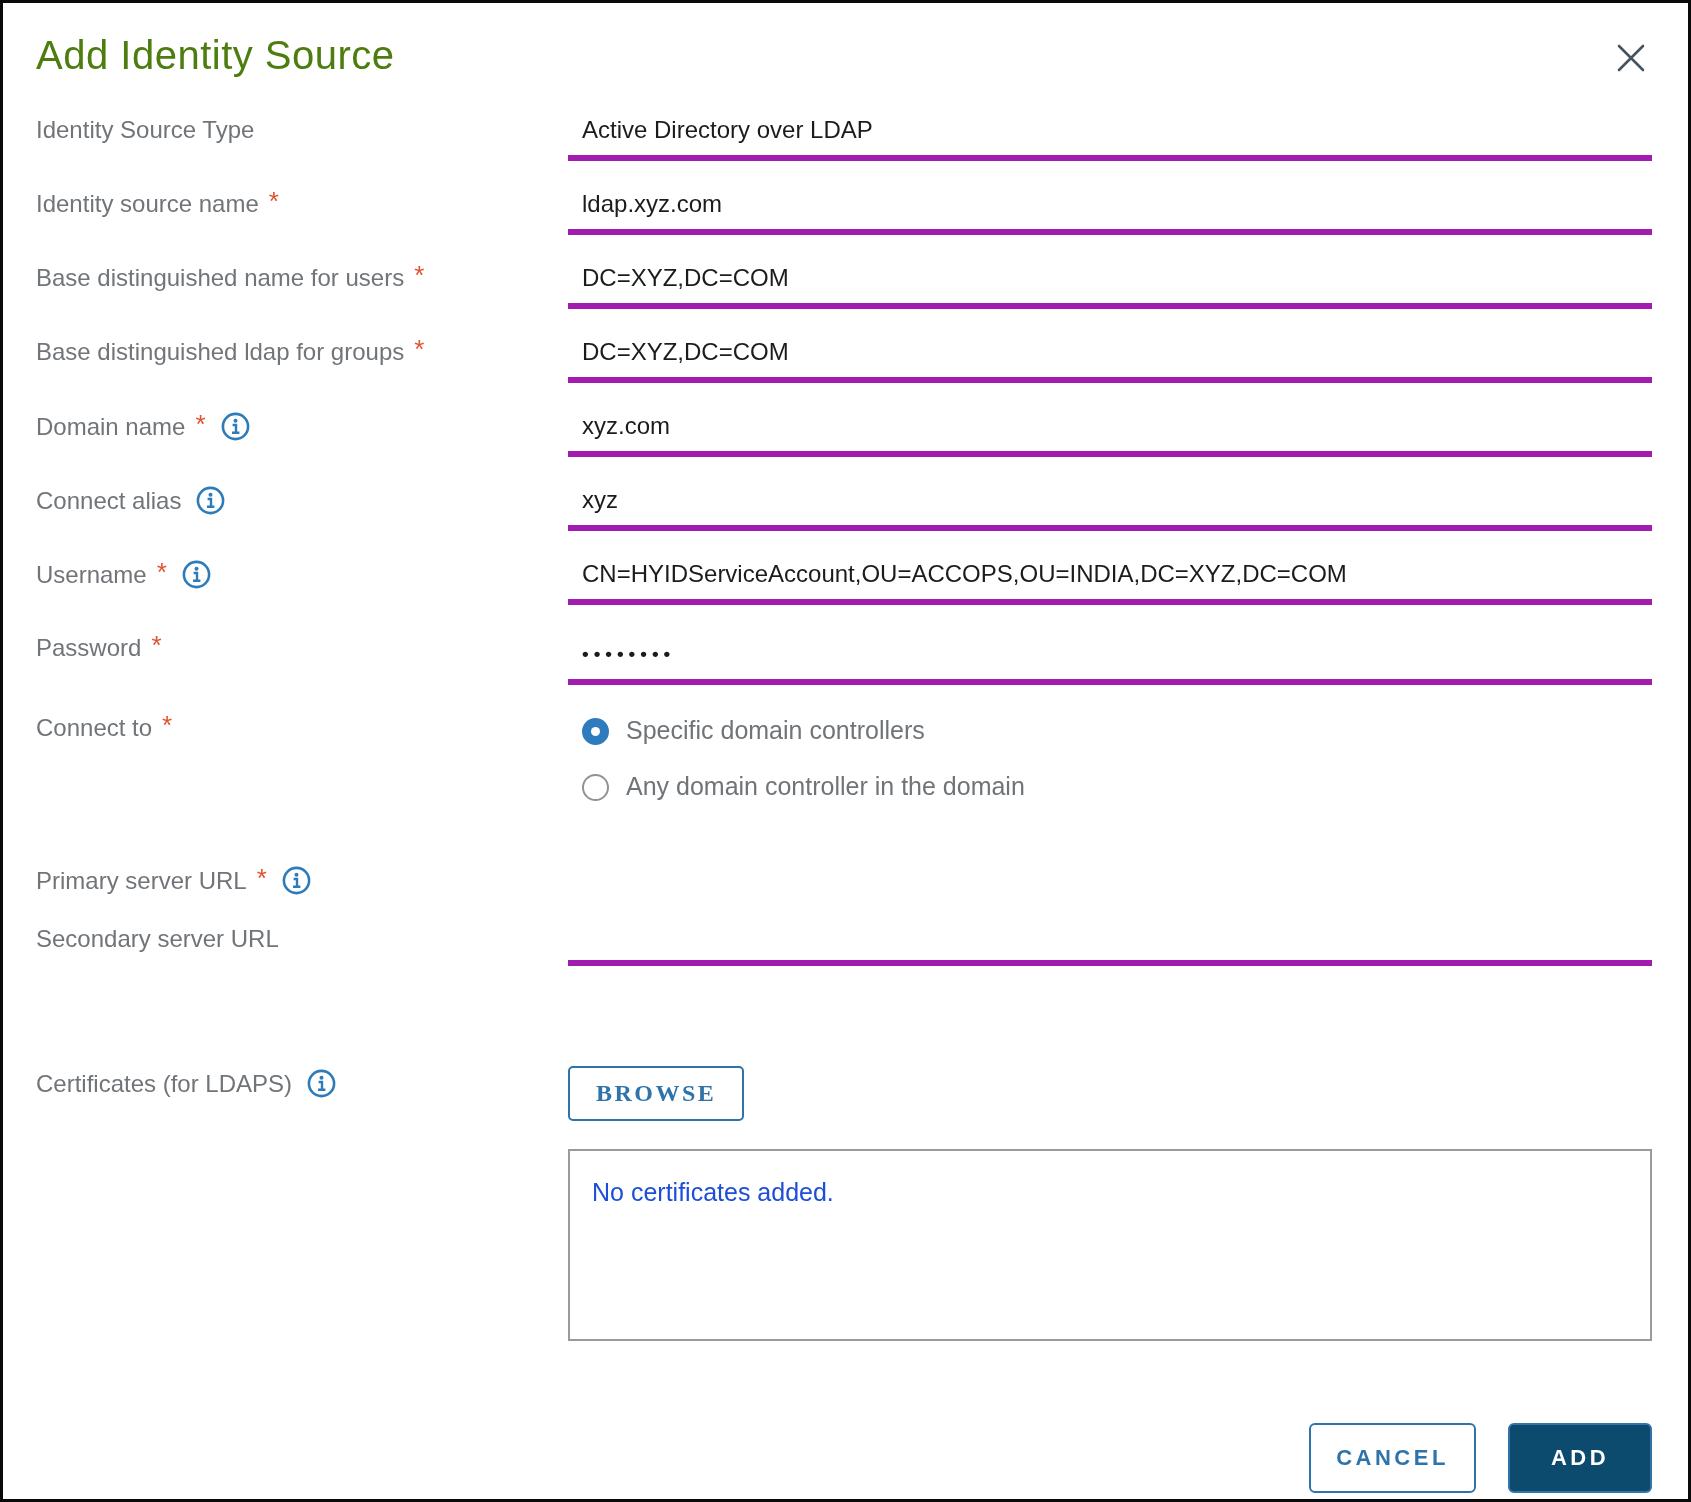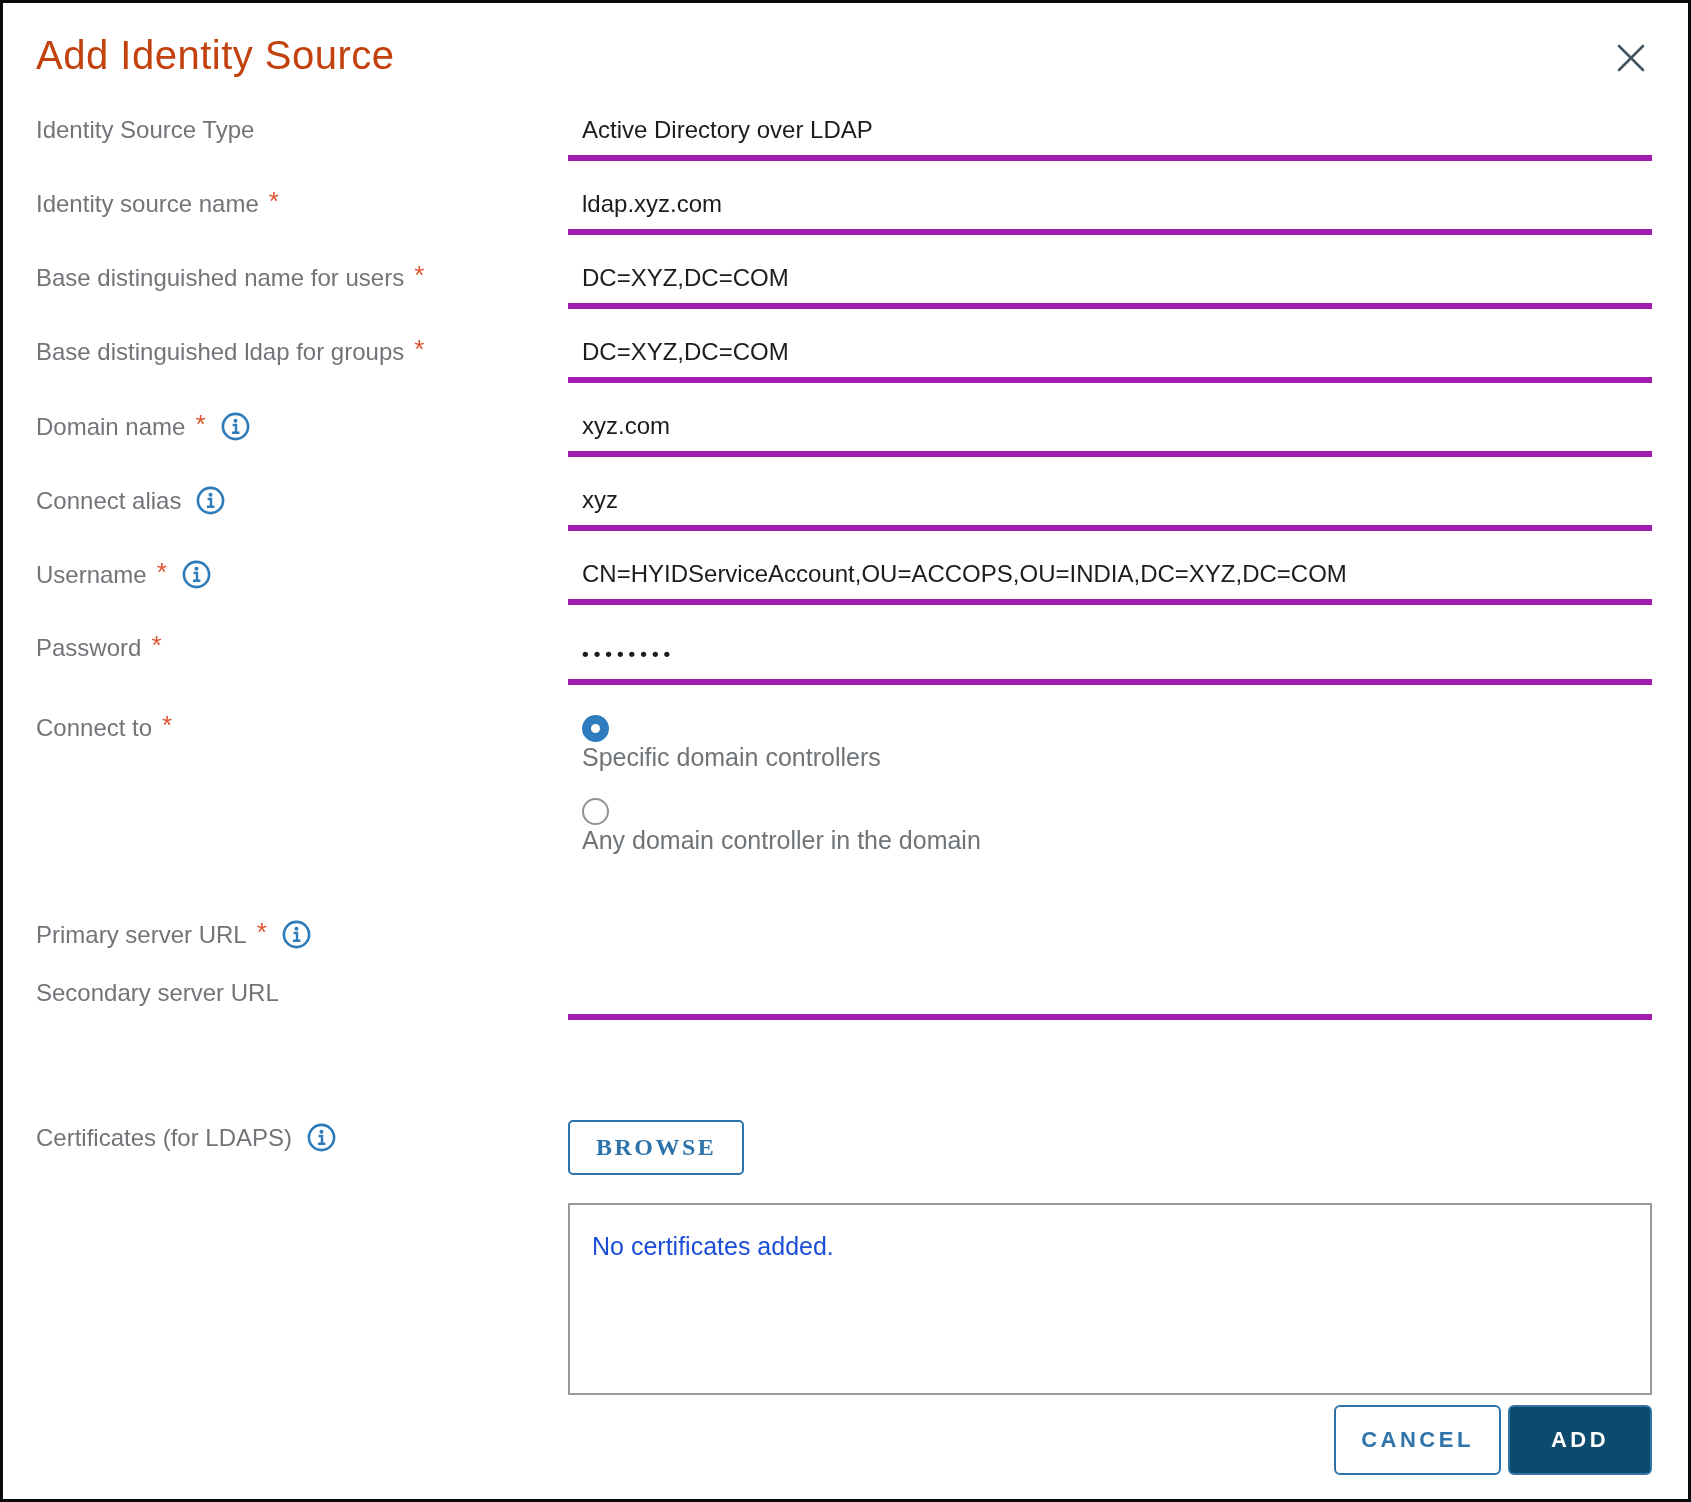--- a/index.html
+++ b/index.html
@@ -14,21 +14,21 @@
     height: 1502px;
     background: #ffffff;
     border: 3px solid #0a0a0a;
     padding: 28px 36px 0 33px;
     overflow: hidden;
   }
   .dialog-title {
     font-size: 40px;
     font-weight: 300;
     letter-spacing: 0.5px;
-    color: #c2410c;
+    color: #4d7c0f;
     line-height: 48px;
   }
   .close-btn {
     position: absolute;
     top: 38px;
     right: 40px;
     width: 34px;
     height: 34px;
     background: transparent;
     border: none;
@@ -72,24 +72,23 @@
   .ctrl.no-line { border-bottom: none; cursor: default; }
   .ctrl.password {
     font-size: 19px;
     font-weight: bold;
     letter-spacing: 5px;
     padding-top: 8px;
   }
   .radio-group { padding-top: 4px; }
   .radio-line {
     display: flex;
-    align-items: flex-start;
+    align-items: flex-end;
     margin-bottom: 26px;
     cursor: pointer;
-    flex-direction: column;
   }
   .radio-dot {
     width: 27px; height: 27px;
     border-radius: 50%;
     flex: none;
     margin-right: 17px;
     position: relative;
   }
   .radio-dot.on { background: #2e7cbe; }
   .radio-dot.on::after {
@@ -122,23 +121,23 @@
     height: 192px;
     border: 2px solid #9a9a9a;
     border-radius: 0;
     padding: 26px 20px 0 22px;
     font-size: 25px;
     color: #1d4ed8;
   }
   .footer {
     position: absolute;
     right: 36px;
-    bottom: 24px;
+    bottom: 6px;
     display: flex;
-    gap: 7px;
+    gap: 32px;
   }
   .btn {
     height: 70px;
     border-radius: 6px;
     font-family: "Liberation Sans", sans-serif;
     font-size: 22px;
     font-weight: 600;
     letter-spacing: 3.5px;
     cursor: pointer;
     display: inline-flex;

